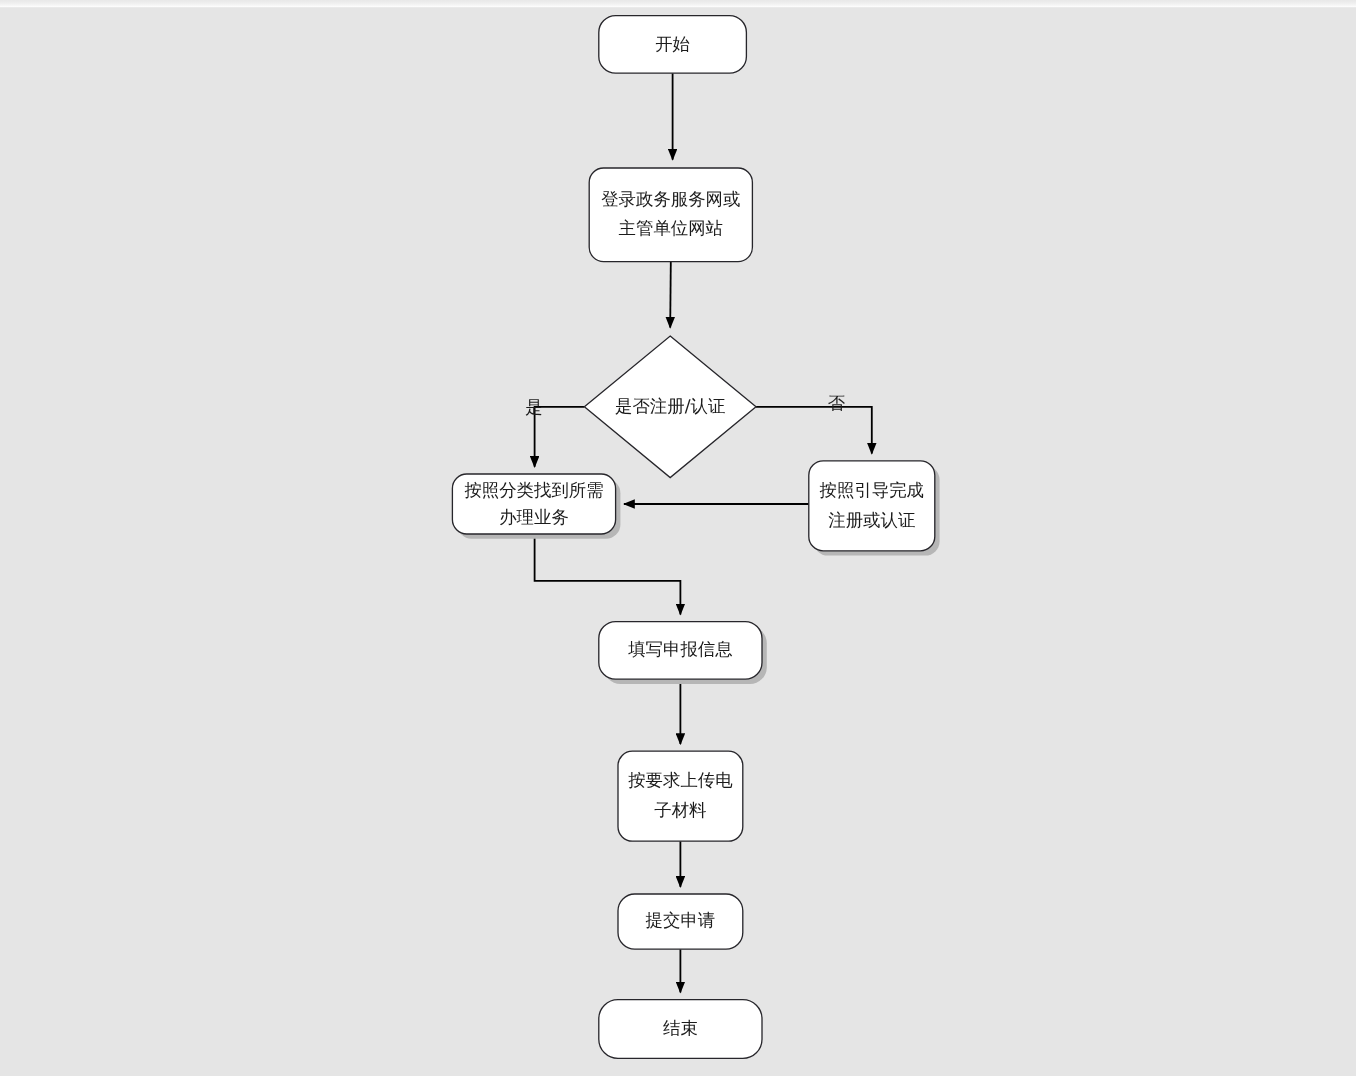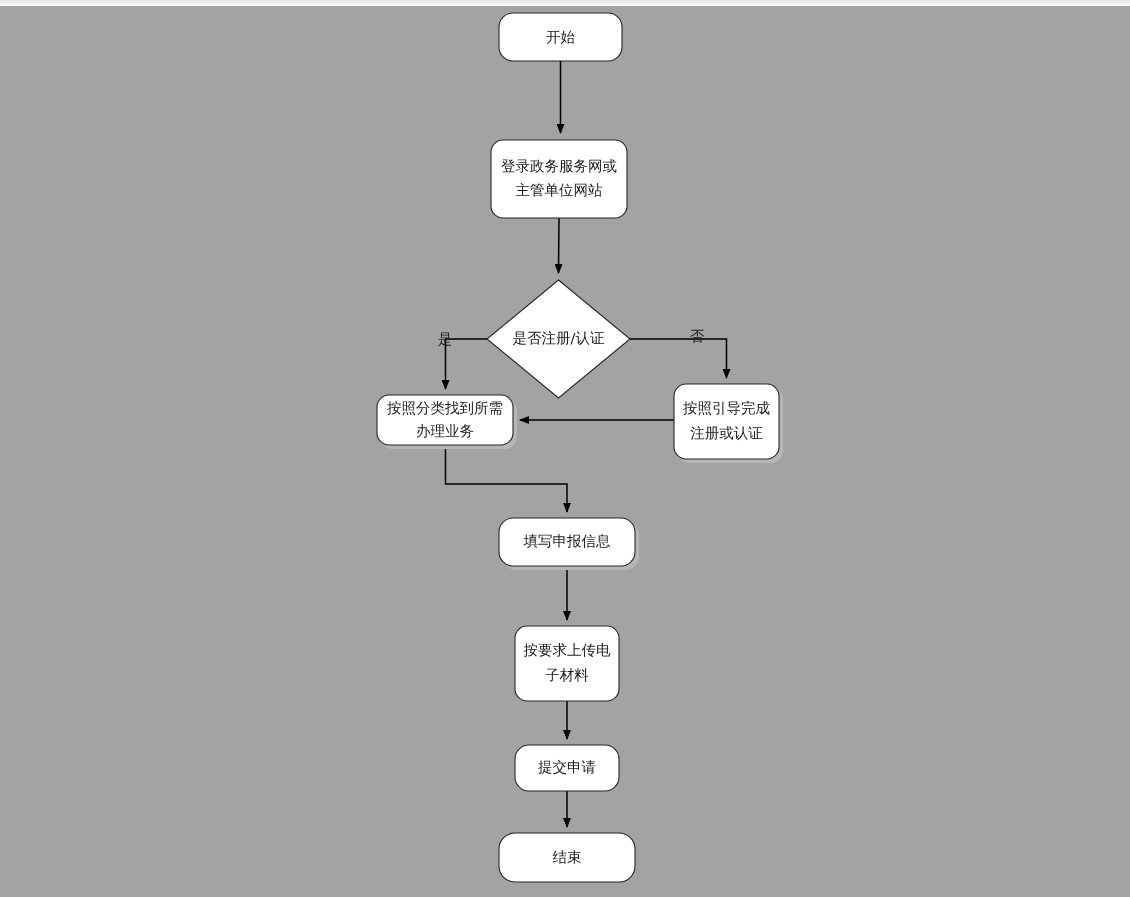--- a/index.html
+++ b/index.html
@@ -8,21 +8,21 @@
     padding: 0;
     background: #ffffff;
   }
   body {
     font-family: "DejaVu Sans", "Liberation Sans", sans-serif;
   }
   #canvas {
     position: relative;
     width: 1130px;
     height: 897px;
-    background: #a3a3a3;
+    background: #e5e5e5;
     overflow: hidden;
   }
   
   .top-strip {
     position: absolute;
     left: 0;
     top: 0;
     width: 1130px;
     height: 6px;
     background: linear-gradient(to bottom, #e8e8e8 0%, #efefef 45%, #f8f8f8 80%, #ffffff 100%);

